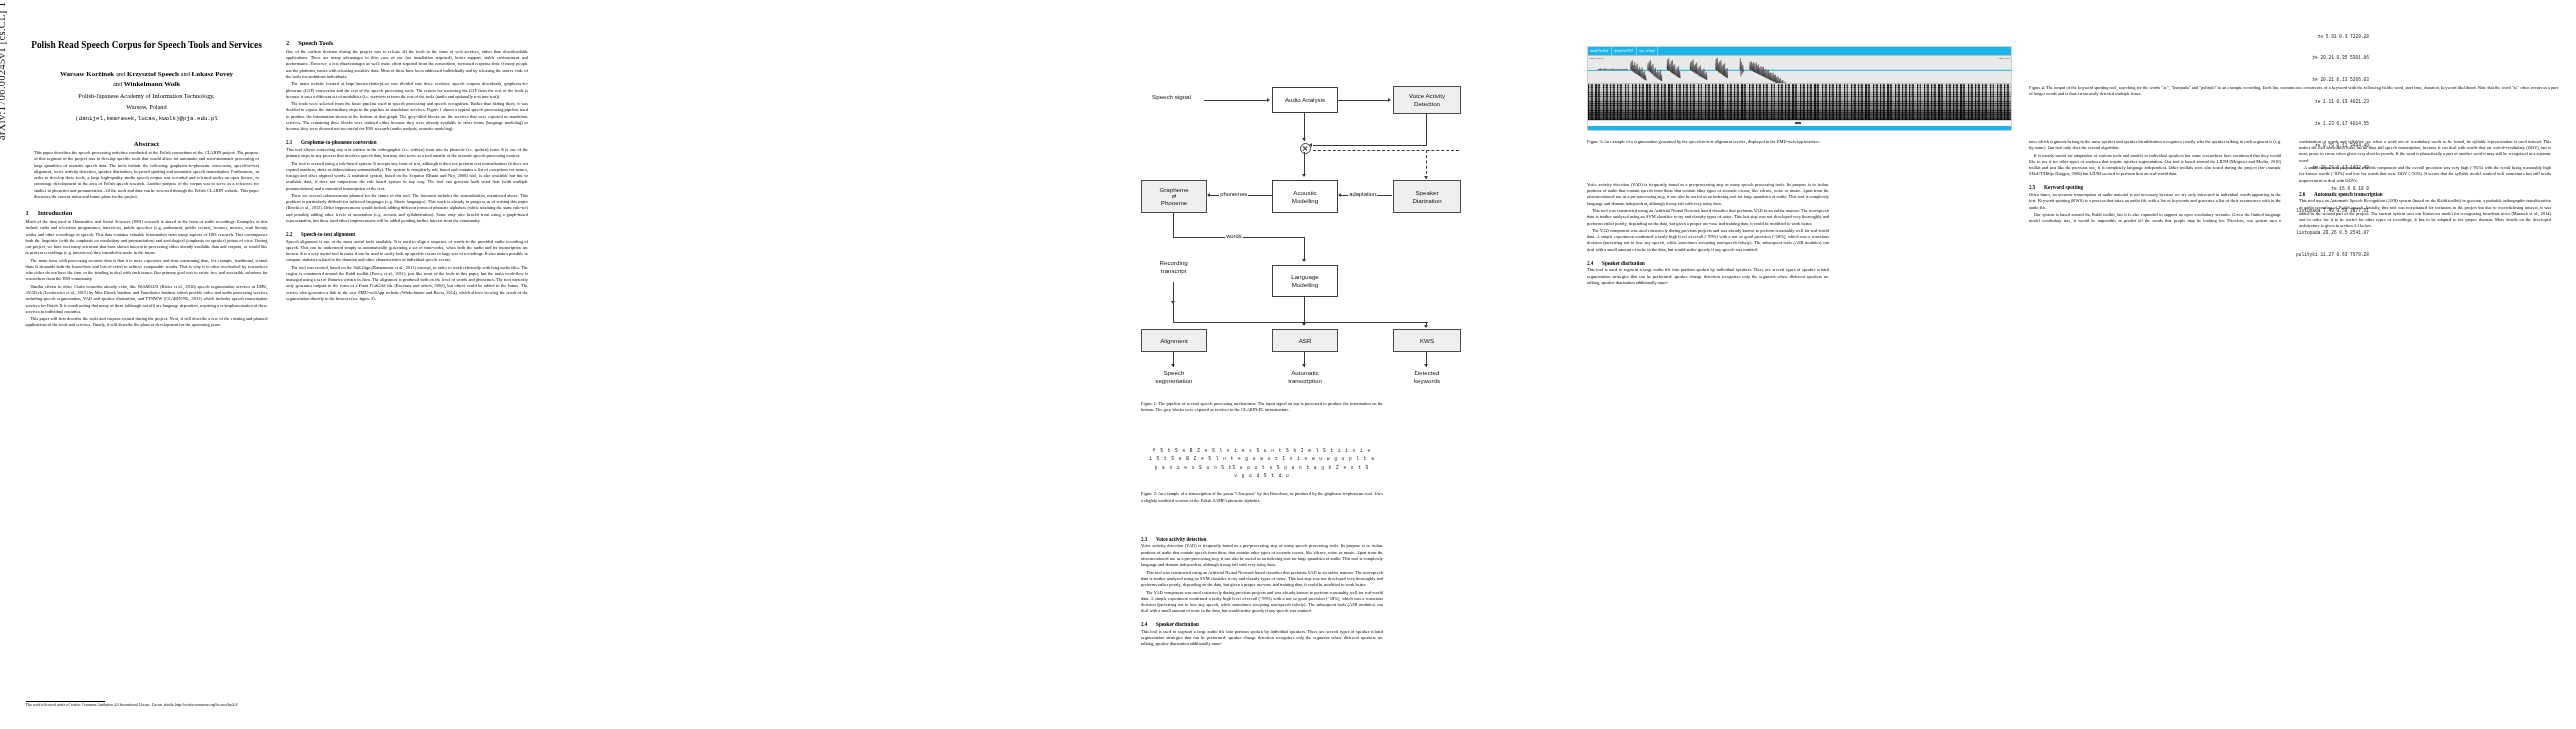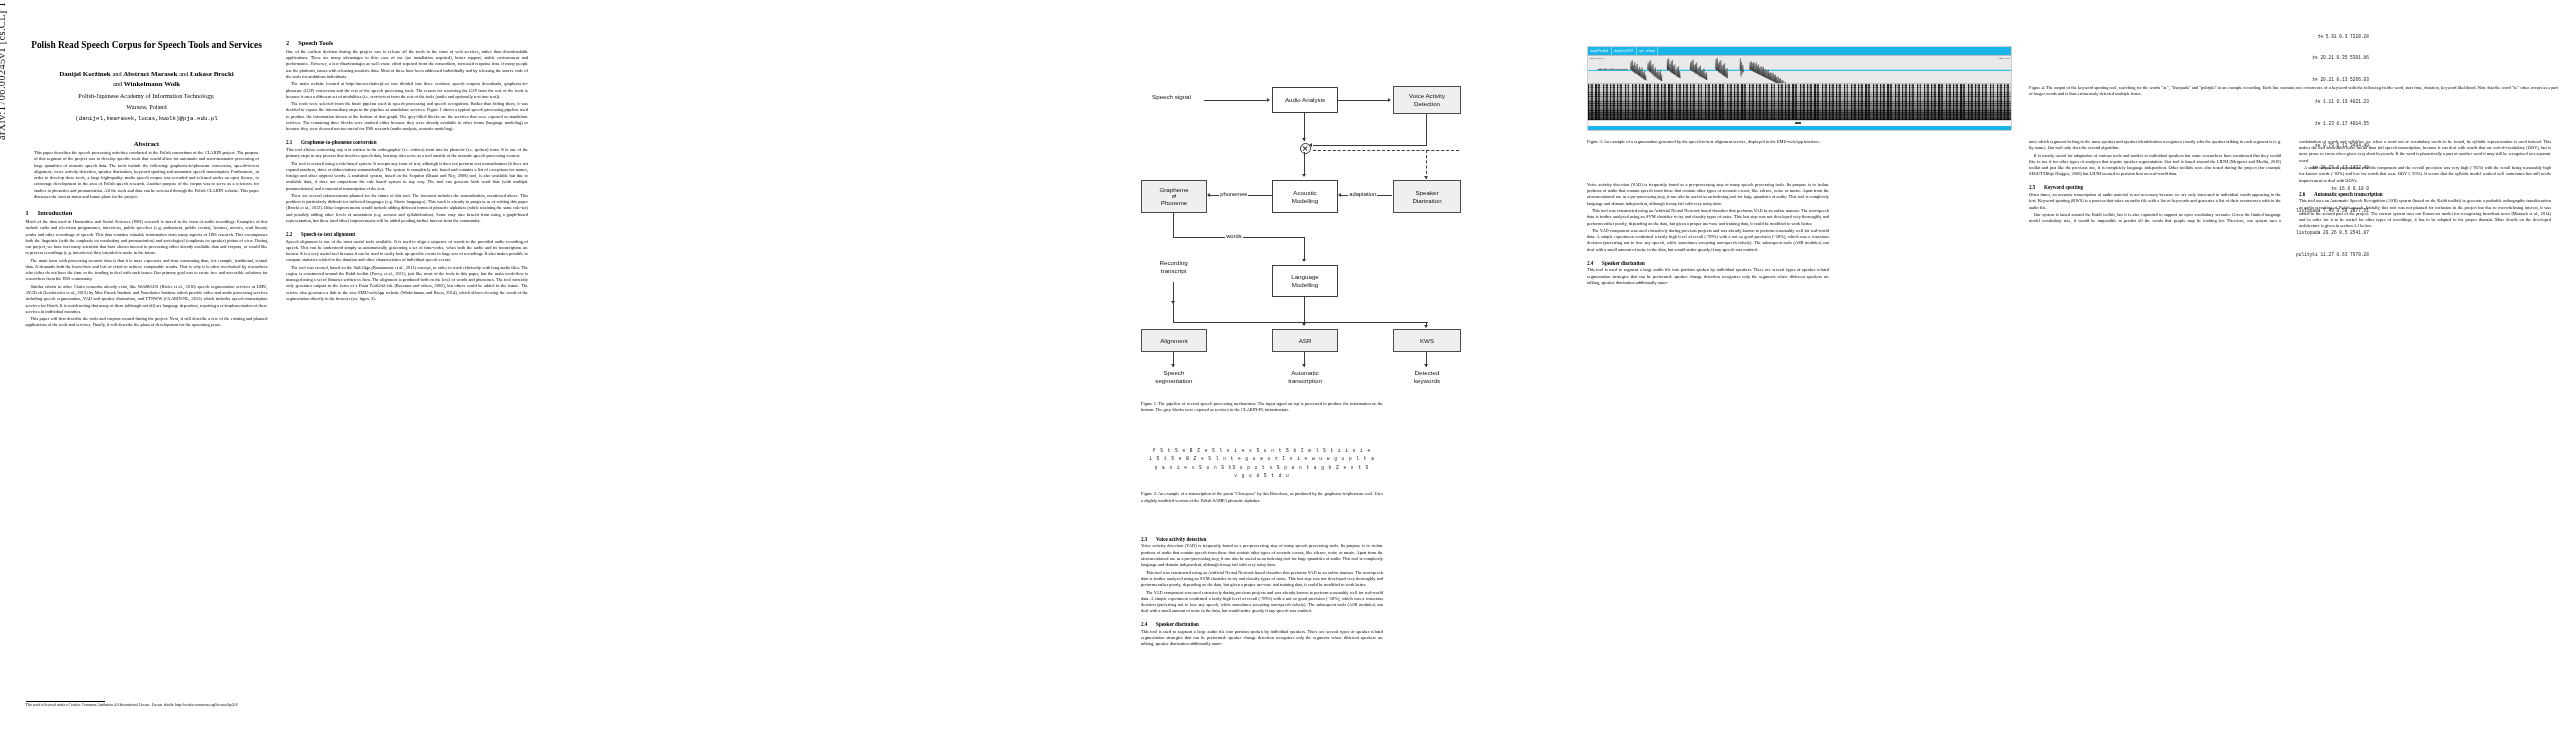--- a/index.html
+++ b/index.html
@@ -117,25 +117,25 @@
 
 <div class="page">
 
   <div class="arxiv-stamp">arXiv:1706.00245v1  [cs.CL]  1 Jun 2017</div>
 
   <div class="col" id="col1">
 
     <div class="title">Polish Read Speech Corpus for Speech Tools and Services</div>
 
     <div class="authors">
-      <span>Danijel Koržinek</span>
+      <span>Warsaw Koržinek</span>
       <span class="conj">and</span>
-      <span>Abstract Marasek</span>
+      <span>Krzysztof Speech</span>
       <span class="conj">and</span>
-      <span>Łukasz Brocki</span>
+      <span>Łukasz Povey</span>
       <br>
       <span class="conj">and</span>
       <span>Winkelmann Wołk</span>
     </div>
 
     <div class="affil">Polish-Japanese Academy of Information Technology,</div>
     <div class="affil">Warsaw, Poland</div>
     <div class="email">(danijel,kmarasek,lucas,kwolk)@pja.edu.pl</div>
 
     <div class="abs-head">Abstract</div>

